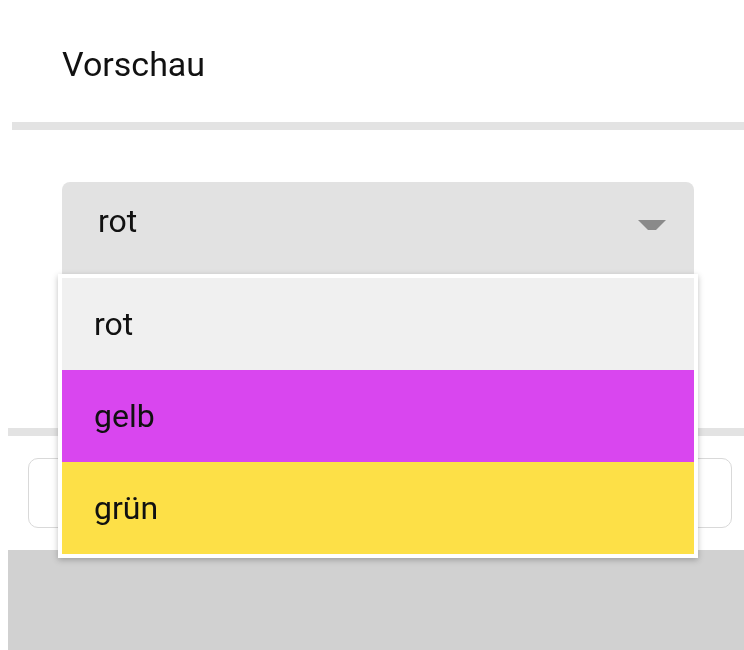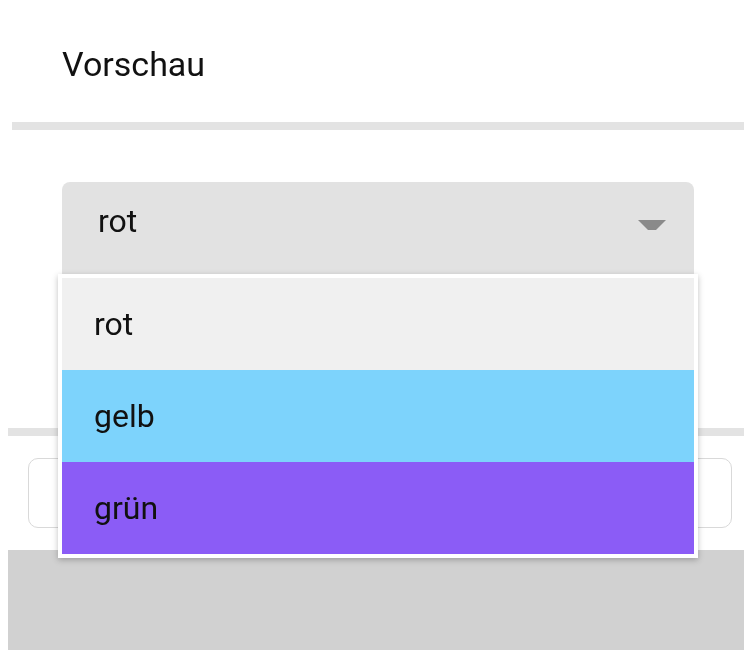--- a/index.html
+++ b/index.html
@@ -77,28 +77,28 @@
     box-shadow: 0 2px 6px rgba(0,0,0,0.25);
     z-index: 10;
   }
   .option {
     height: 92px;
     display: flex;
     align-items: center;
     padding-left: 32px;
     font-size: 32px;
     color: #111;
-    background: #7dd3fc;
+    background: #d946ef;
     cursor: pointer;
   }
   .option.selected {
     background: #f0f0f0;
   }
   .option.hovered {
-    background: #8b5cf6;
+    background: #fde047;
   }
   .divider-bottom {
     position: absolute;
     top: 420px;
     left: 0;
     width: 100%;
     height: 1px;
     background: #e3e3e3;
   }
   .panel-behind {

